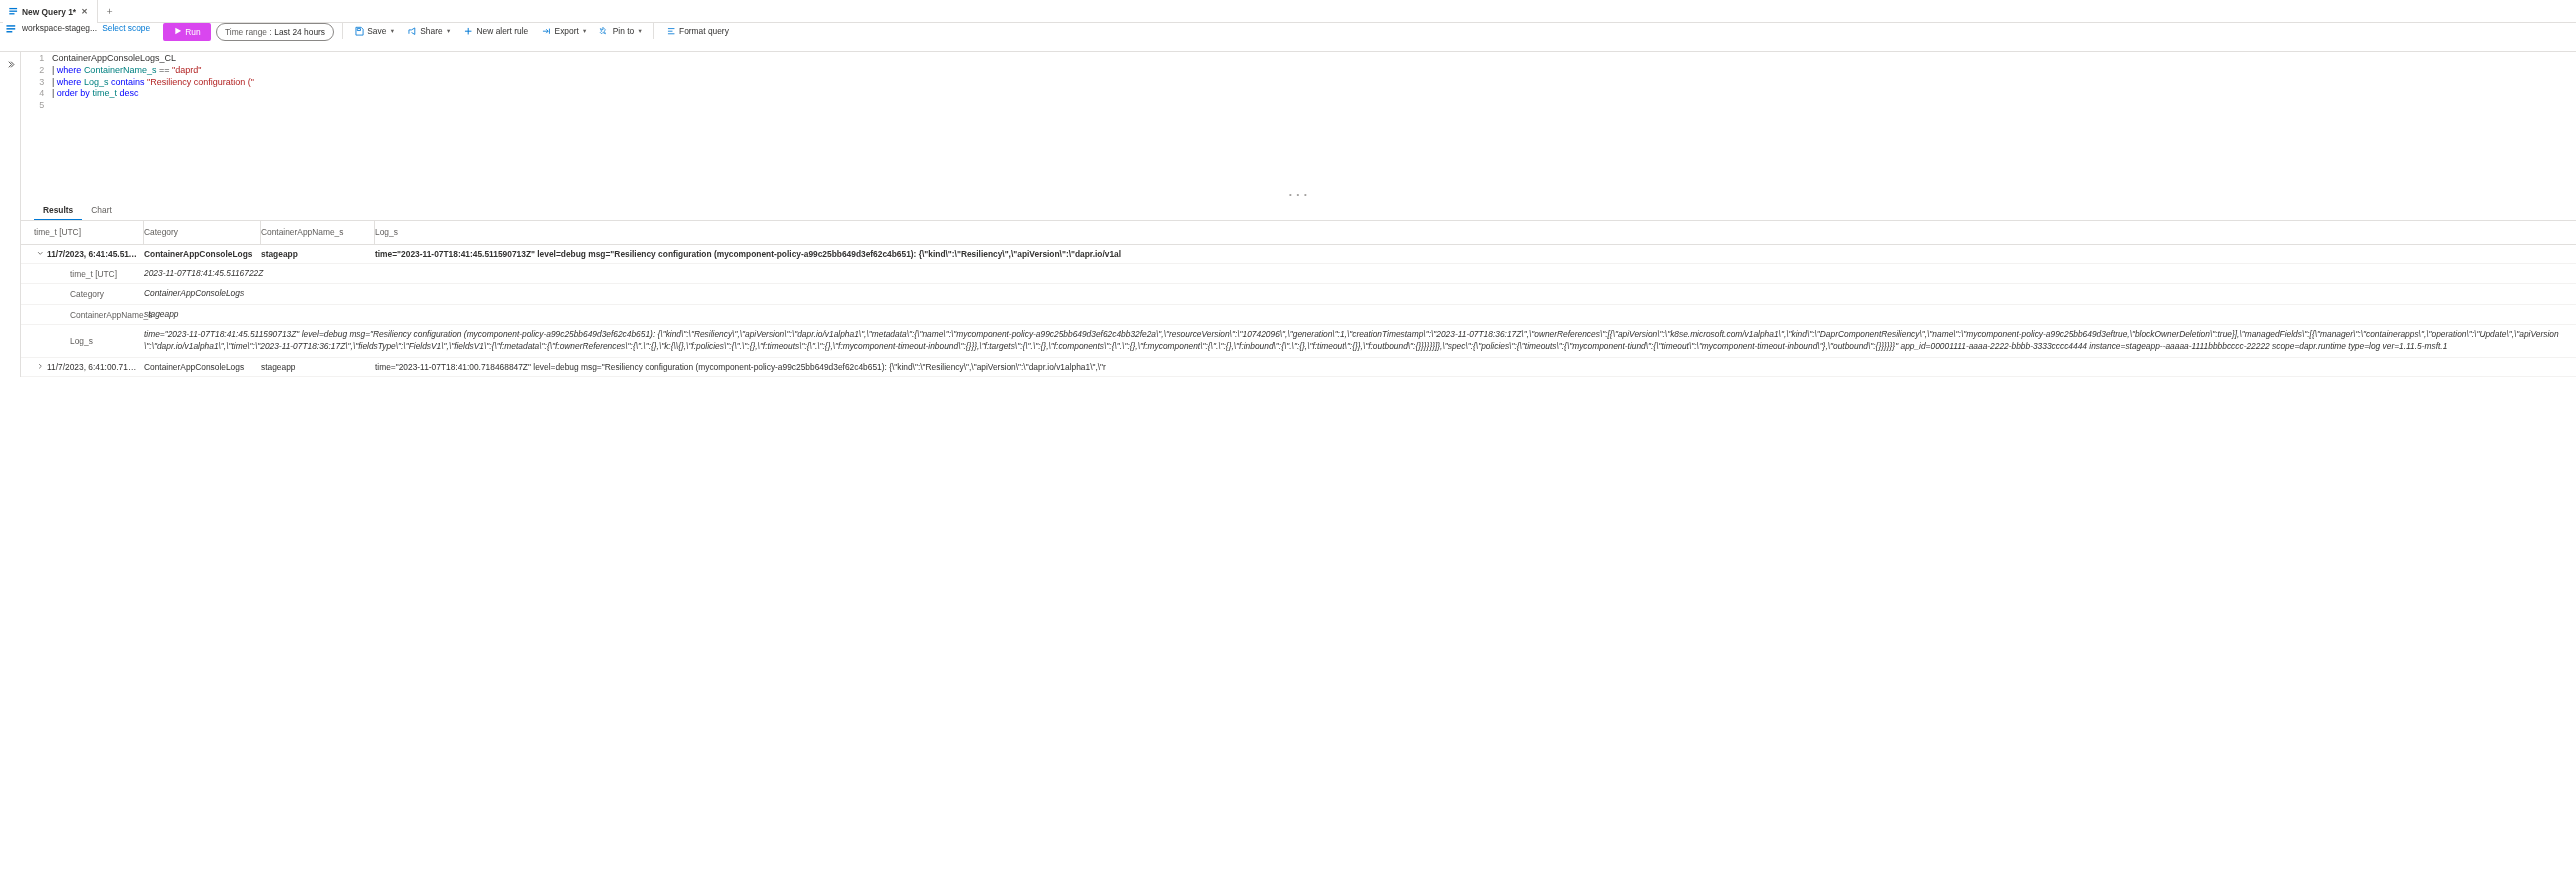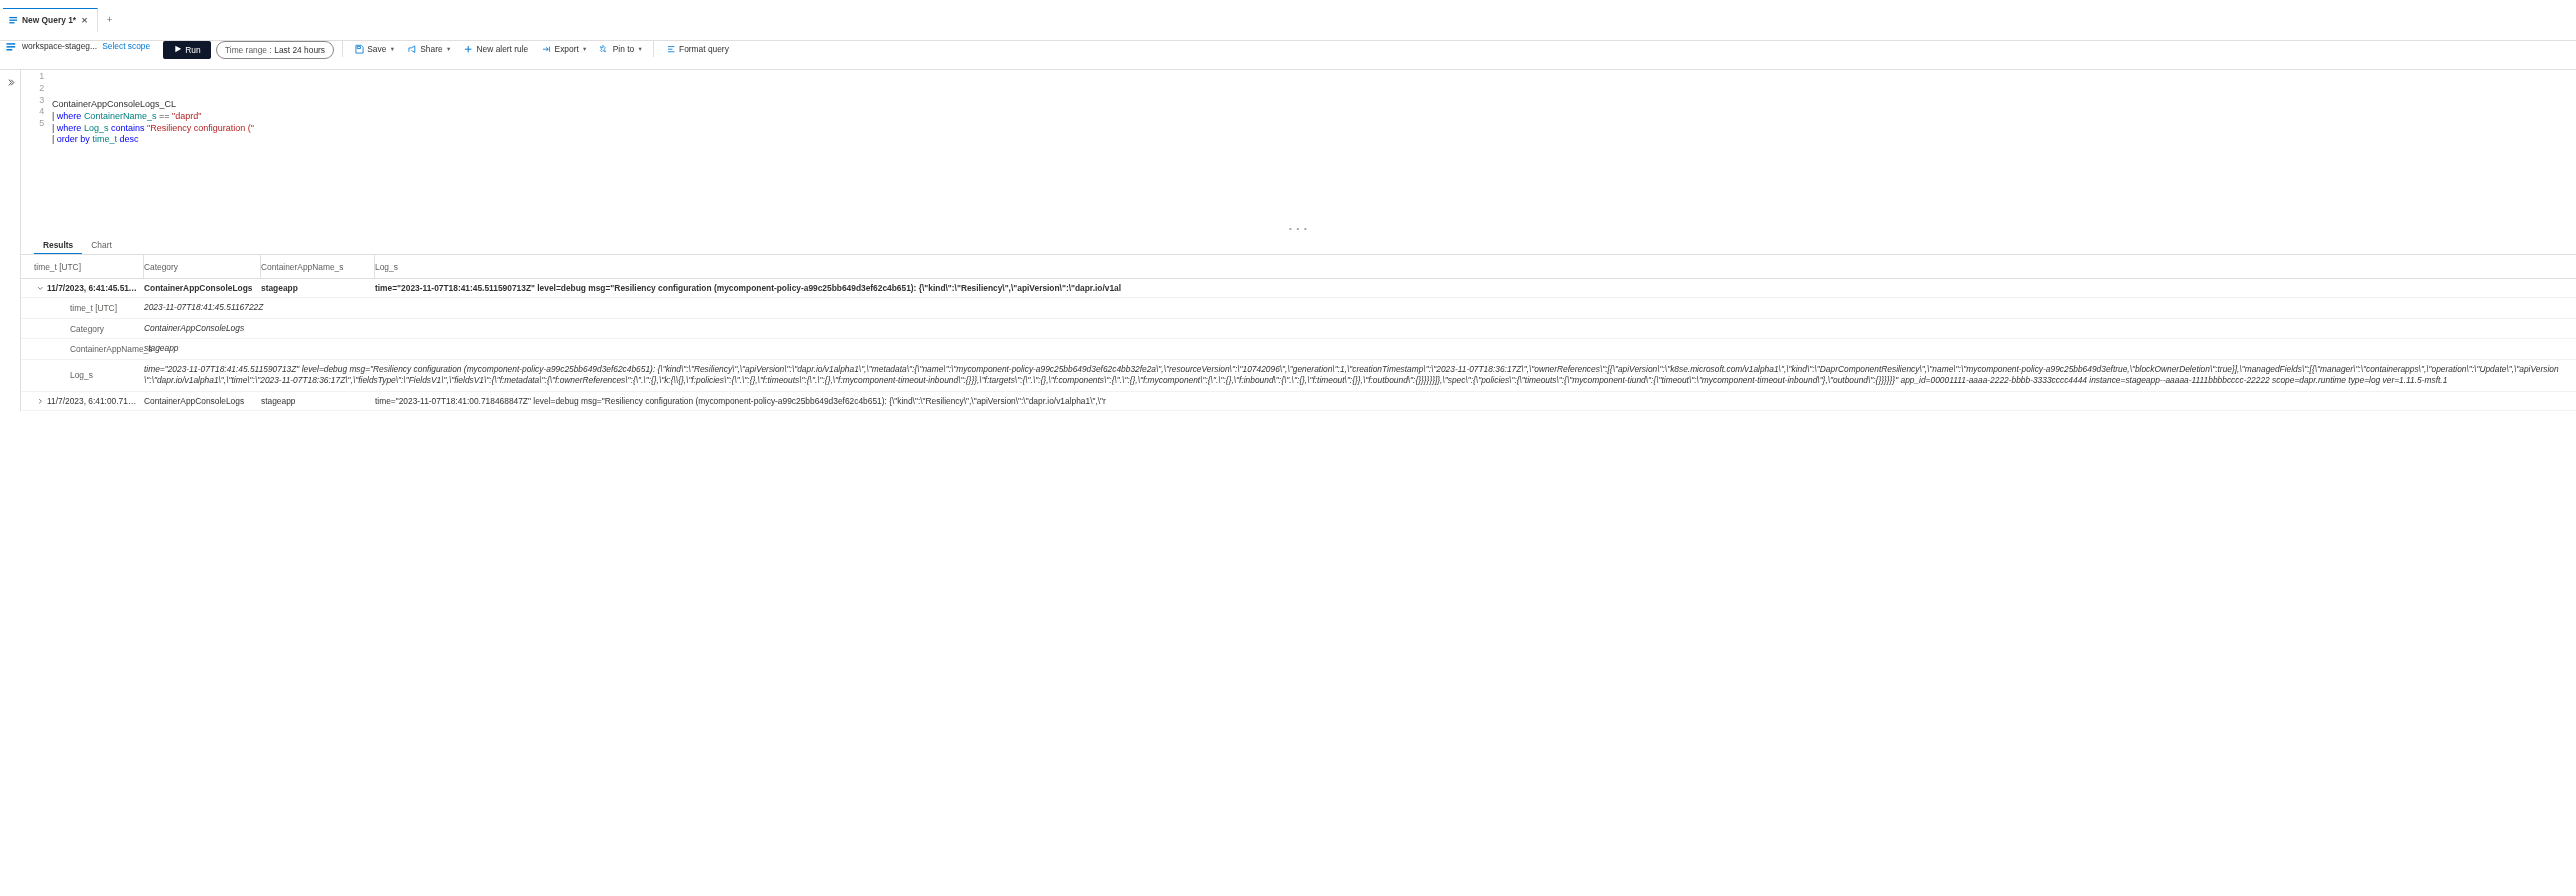--- a/index.html
+++ b/index.html
@@ -10,21 +10,21 @@
 }
 body {
   font-size: 8.4px;
   color: #323130;
   background: #fff;
 }
 .tabbar {
   display: flex;
   align-items: center;
   border-bottom: 0.6px solid #e1dfdd;
-  height: 41px;
+  height: 23px;
   padding-left: 2.6px;
 }
 .tab {
   display: flex;
   align-items: center;
   gap: 3.9px;
   padding: 0 7.8px 0 5.2px;
   height: 23.4px;
   border-right: 0.6px solid #e1dfdd;
   cursor: pointer;
@@ -80,21 +80,21 @@
 }
 .select-scope {
   color: #0078d4;
   margin-right: 7.8px;
   cursor: pointer;
 }
 .run-btn {
   display: inline-flex;
   align-items: center;
   gap: 3.9px;
-  background: #0f172a;
+  background: #d946ef;
   color: #fff;
   border: none;
   border-radius: 1.9px;
   padding: 3.9px 10.4px;
   font-size: 8.4px;
   cursor: pointer;
 }
 .time-range {
   display: inline-flex;
   align-items: center;
@@ -164,21 +164,21 @@
   line-height: 11.7px;
   padding: 1.3px 0 78px 0;
 }
 .gutter {
   width: 31px;
   text-align: right;
   color: #a19f9d;
   padding-right: 7.8px;
 }
 .gutter div { height: 11.7px; }
-.code { flex: 1; margin-top: 28px; }
+.code { flex: 1; }
 .code div { height: 11.7px; white-space: pre; }
 .tok-table { color: #323130; }
 .tok-pipe { color: #323130; }
 .tok-kw { color: #0000ff; }
 .tok-col { color: #008080; }
 .tok-str { color: #b22222; }
 .splitter {
   text-align: center;
   font-size: 7.8px;
   color: #a19f9d;

